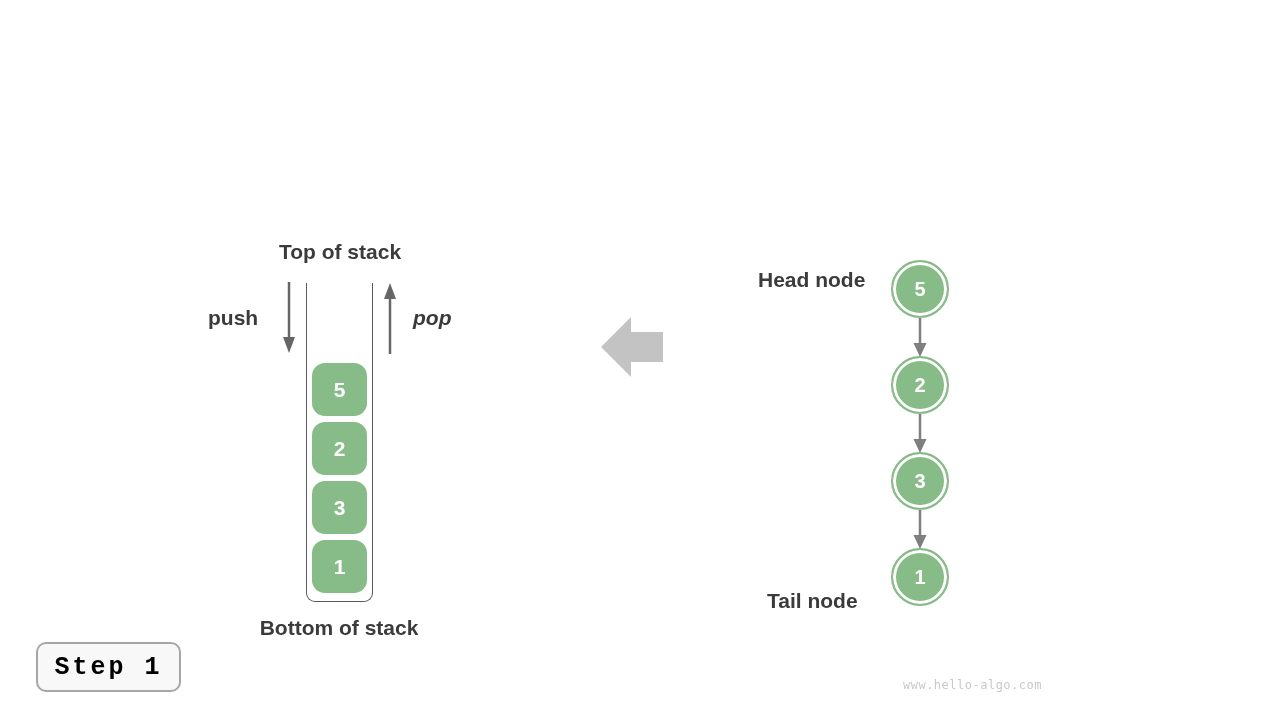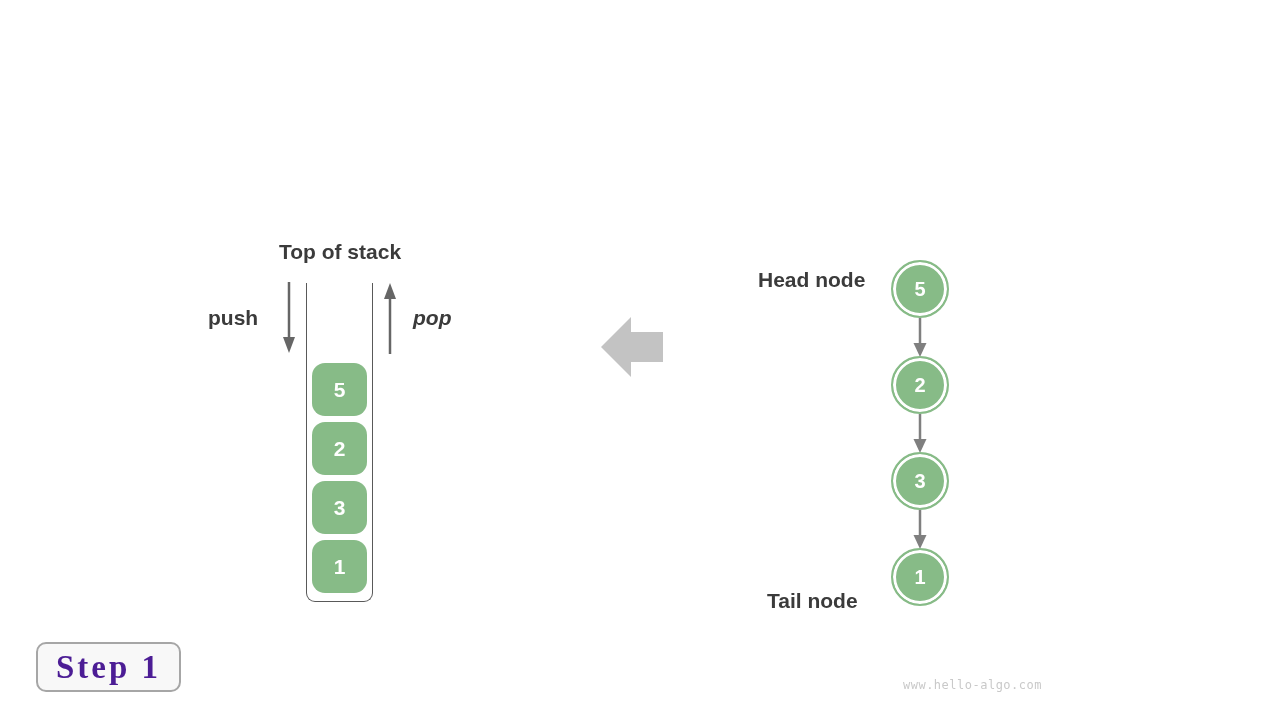--- a/index.html
+++ b/index.html
@@ -85,25 +85,25 @@
     position: absolute;
     left: 36px; top: 642px;
     width: 145px; height: 50px;
     box-sizing: border-box;
     background: #f8f8f8;
     border: 2px solid #a6a6a6;
     border-radius: 10px;
     display: flex; align-items: center; justify-content: center;
   }
   .step-badge span {
-    font-family: Liberation Serif, serif;
+    font-family: Liberation Mono, monospace;
     font-weight: bold;
-    font-size: 33px;
+    font-size: 25px;
     letter-spacing: 3px;
-    color: #4c1d95;
+    color: #000000;
   }
 
   .watermark {
     position: absolute;
     right: 42px; top: 678px;
     font-family: "DejaVu Sans Mono", monospace;
     font-size: 12px;
     color: #c9c9c9;
     letter-spacing: 0.5px;
   }
@@ -129,20 +129,21 @@
 
   <div class="label" style="left:413px; top:306px;font-style:italic;">pop</div>
 
   <div class="stack-container"></div>
 
   <div class="stack-item s0">5</div>
   <div class="stack-item s1">2</div>
   <div class="stack-item s2">3</div>
   <div class="stack-item s3">1</div>
 
+  <div class="label centered" style="left:339px; top:616px;">Bottom of stack</div>
 
   <svg class="arrow-svg" style="left:601px; top:317px;" width="62" height="60" viewBox="0 0 62 60">
     <polygon points="0,30 30,0 30,15 62,15 62,45 30,45 30,60" fill="#c3c3c3"></polygon>
   </svg>
 
 
   <div class="label" style="left:758px; top:268px;">Head node</div>
   <div class="label" style="left:767px; top:565px;margin-top:24px;">Tail node</div>
 
   <svg class="arrow-svg" style="left:911px; top:317px;" width="18" height="41" viewBox="0 0 18 41">

